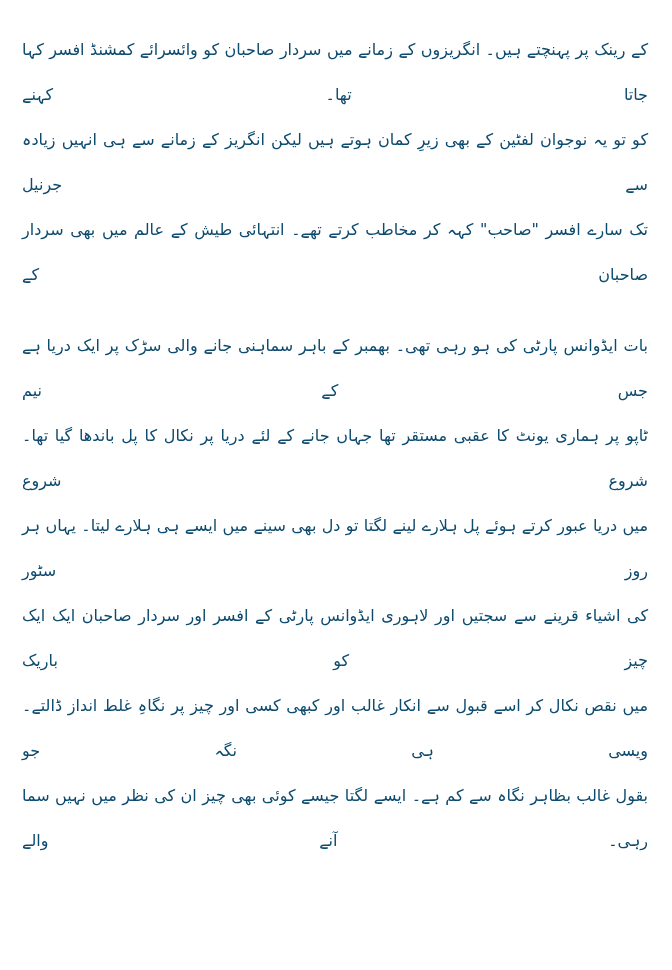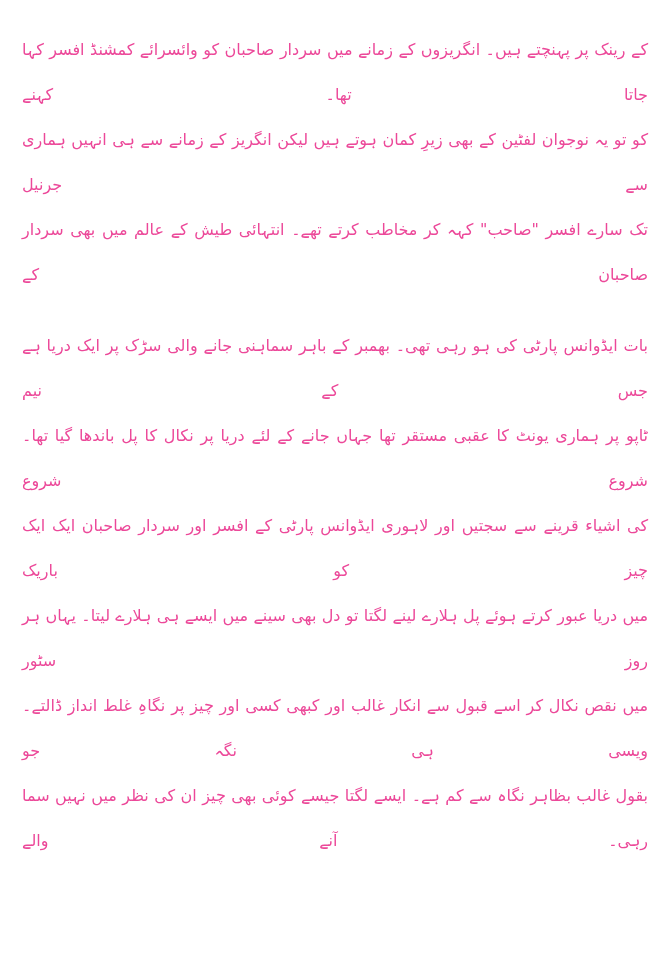--- a/index.html
+++ b/index.html
@@ -11,21 +11,21 @@
     width: 672px;
     height: 970px;
     overflow: hidden;
   }
   .page {
     box-sizing: border-box;
     width: 672px;
     height: 970px;
     direction: rtl;
     padding: 27px 24px 16px 22px;
-    color: #ec4899;
+    color: #0c4a6e;
     font-family: "DejaVu Sans", sans-serif;
     font-size: 16px;
   }
   .para {
     margin: 0 0 26px 0;
   }
   .line {
     line-height: 45px;
     text-align: justify;
     text-align-last: justify;
@@ -34,27 +34,27 @@
     text-align-last: right;
   }
 </style>
 </head>
 <body>
 
 <div class="page">
 
   <div class="para">
     <div class="line">کے رینک پر پہنچتے ہیں۔ انگریزوں کے زمانے میں سردار صاحبان کو وائسرائے کمشنڈ افسر کہا جاتا تھا۔ کہنے</div>
-    <div class="line">کو تو یہ نوجوان لفٹین کے بھی زیرِ کمان ہوتے ہیں لیکن انگریز کے زمانے سے ہی انہیں ہماری سے جرنیل</div>
+    <div class="line">کو تو یہ نوجوان لفٹین کے بھی زیرِ کمان ہوتے ہیں لیکن انگریز کے زمانے سے ہی انہیں زیادہ سے جرنیل</div>
     <div class="line">تک سارے افسر "صاحب" کہہ کر مخاطب کرتے تھے۔ انتہائی طیش کے عالم میں بھی سردار صاحبان کے</div>
   </div>
 
   <div class="para">
     <div class="line">بات ایڈوانس پارٹی کی ہو رہی تھی۔ بھمبر کے باہر سماہنی جانے والی سڑک پر ایک دریا ہے جس کے نیم</div>
     <div class="line">ٹاپو پر ہماری یونٹ کا عقبی مستقر تھا جہاں جانے کے لئے دریا پر نکال کا پل باندھا گیا تھا۔ شروع شروع</div>
+    <div class="line">میں دریا عبور کرتے ہوئے پل ہلارے لینے لگتا تو دل بھی سینے میں ایسے ہی ہلارے لیتا۔ یہاں ہر روز سٹور</div>
     <div class="line">کی اشیاء قرینے سے سجتیں اور لاہوری ایڈوانس پارٹی کے افسر اور سردار صاحبان ایک ایک چیز کو باریک</div>
-    <div class="line">میں دریا عبور کرتے ہوئے پل ہلارے لینے لگتا تو دل بھی سینے میں ایسے ہی ہلارے لیتا۔ یہاں ہر روز سٹور</div>
     <div class="line">میں نقص نکال کر اسے قبول سے انکار غالب اور کبھی کسی اور چیز پر نگاہِ غلط انداز ڈالتے۔ ویسی ہی نگہ جو</div>
     <div class="line">بقول غالب بظاہر نگاہ سے کم ہے۔ ایسے لگتا جیسے کوئی بھی چیز ان کی نظر میں نہیں سما رہی۔ آنے والے</div>
 
   </div>
 
 </div>
 
 </body></html>

